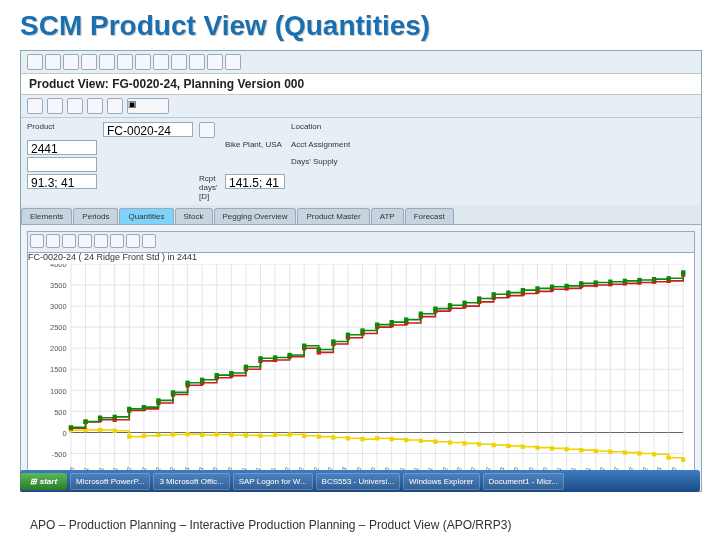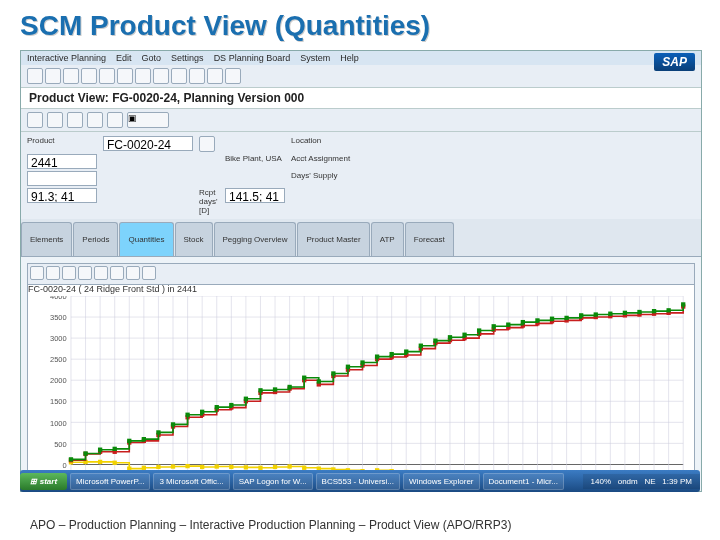--- a/index.html
+++ b/index.html
@@ -9,21 +9,21 @@
 .menubar{background:#d7e5f2;padding:2px 6px;font-size:9px;color:#2a2a2a;display:flex;gap:10px}
 .logo{position:absolute;right:6px;top:2px;background:linear-gradient(#0a5fb8,#0a3f78);color:#fff;font-weight:bold;font-style:italic;padding:2px 8px;border-radius:2px;font-size:12px}
 .toolbar{background:#e8eef5;padding:3px 6px;border-bottom:1px solid #bcc;display:flex;gap:2px}
 .tb-btn{width:14px;height:14px;background:#f5f7fa;border:1px solid #9ab;border-radius:2px;display:inline-block}
 .subtitle{background:#fff;padding:3px 8px;font-size:12px;font-weight:bold;color:#222;border-bottom:1px solid #bcc}
 .toolbar2{background:#e8eef5;padding:3px 6px;border-bottom:1px solid #bcc;display:flex;gap:4px}
 .hdr-fields{background:#e8eef5;padding:4px 6px;display:grid;grid-template-columns:70px 90px 20px 60px 120px;gap:2px 6px;font-size:8px}
 .lbl{color:#333}
 .inp{background:#fff;border:1px solid #9ab;padding:1px 3px;height:11px;overflow:hidden;white-space:nowrap;font-size:12px}
 .tabs{background:#dfe7ef;padding-top:3px;border-bottom:1px solid #9ab;display:flex;gap:0;font-size:8px}
-.tab{padding:12px 8px;background:#c7d3df;border:1px solid #9ab;border-bottom:none;margin-right:1px;color:#333;border-radius:3px 3px 0 0}
+.tab{padding:3px 8px;background:#c7d3df;border:1px solid #9ab;border-bottom:none;margin-right:1px;color:#333;border-radius:3px 3px 0 0}
 .tab.active{background:#7dd3fc;font-weight:normal}
 .chart-area{background:#fff;margin:6px;border:1px solid #9ab;height:270px;position:relative}
 .chart-tb{height:16px;background:#e8eef5;border-bottom:1px solid #9ab;display:flex;gap:2px;padding:2px}
 .chart-tb .tb-btn{width:12px;height:12px}
 .chart-title{position:absolute;top:20px;left:0;right:16px;text-align:left;font-size:9px;color:#333}
 .chart-svg{position:absolute;top:32px;left:0;right:0;bottom:42px}
 .legend{position:absolute;bottom:0;left:0;right:0;height:18px;border-top:1px solid #9ab;display:flex;justify-content:center;gap:20px;align-items:center;font-size:8px}
 .leg-box{width:10px;height:8px;display:inline-block;margin-right:3px;vertical-align:middle}
 .taskbar{position:absolute;bottom:48px;left:20px;right:20px;height:22px;background:linear-gradient(#3b7cc4,#1a4a82);display:flex;align-items:center;font-size:8px;color:#fff;border-radius:3px}
 .start{background:linear-gradient(#5cb85c,#2a7a2a);padding:4px 10px;border-radius:3px;font-weight:bold;font-style:italic;display:flex;align-items:center;gap:3px}
@@ -33,30 +33,20 @@
 .xaxis{position:absolute;bottom:18px;left:40px;right:10px;height:22px;display:flex;font-size:6px;color:#555}
 .xtick{flex:1;text-align:center;writing-mode:vertical-rl;transform:rotate(200deg)}
 </style>
 </head>
 <body>
 
 <div class="slide">
   <div class="title">SCM Product View (Quantities)</div>
 
   <div class="sap-window">
-    <div class="menubar">
-      <span>Interactive Planning</span>
-      <span>Edit</span>
-      <span>Goto</span>
-      <span>Settings</span>
-      <span>DS Planning Board</span>
-      <span>System</span>
-      <span>Help</span>
-      <span class="logo">SAP</span>
-    </div>
     <div class="toolbar">
       <span class="tb-btn"></span>
       <span class="tb-btn"></span>
       <span class="tb-btn"></span>
       <span class="tb-btn"></span>
       <span class="tb-btn"></span>
       <span class="tb-btn"></span>
       <span class="tb-btn"></span>
       <span class="tb-btn"></span>
       <span class="tb-btn"></span>
@@ -380,22 +370,16 @@
         <span>start</span>
       </span>
     <div id="tasks" style="display:flex;flex:1;overflow:hidden">
         <span class="task-item">Microsoft PowerP...</span>
         <span class="task-item">3 Microsoft Offic...</span>
         <span class="task-item">SAP Logon for W...</span>
         <span class="task-item">BCS553 - Universi...</span>
         <span class="task-item">Windows Explorer</span>
         <span class="task-item">Document1 - Micr...</span>
       </div>
-    <span class="tray">
-      <span>140%</span> &nbsp;
-      <span>ondm</span> &nbsp;
-      <span>NE</span> &nbsp;
-      <span>1:39 PM</span>
-    </span>
   </div>
 
   <div class="caption">APO – Production Planning – Interactive Production Planning – Product View (APO/RRP3)</div>
 </div>
 
 </body></html>

